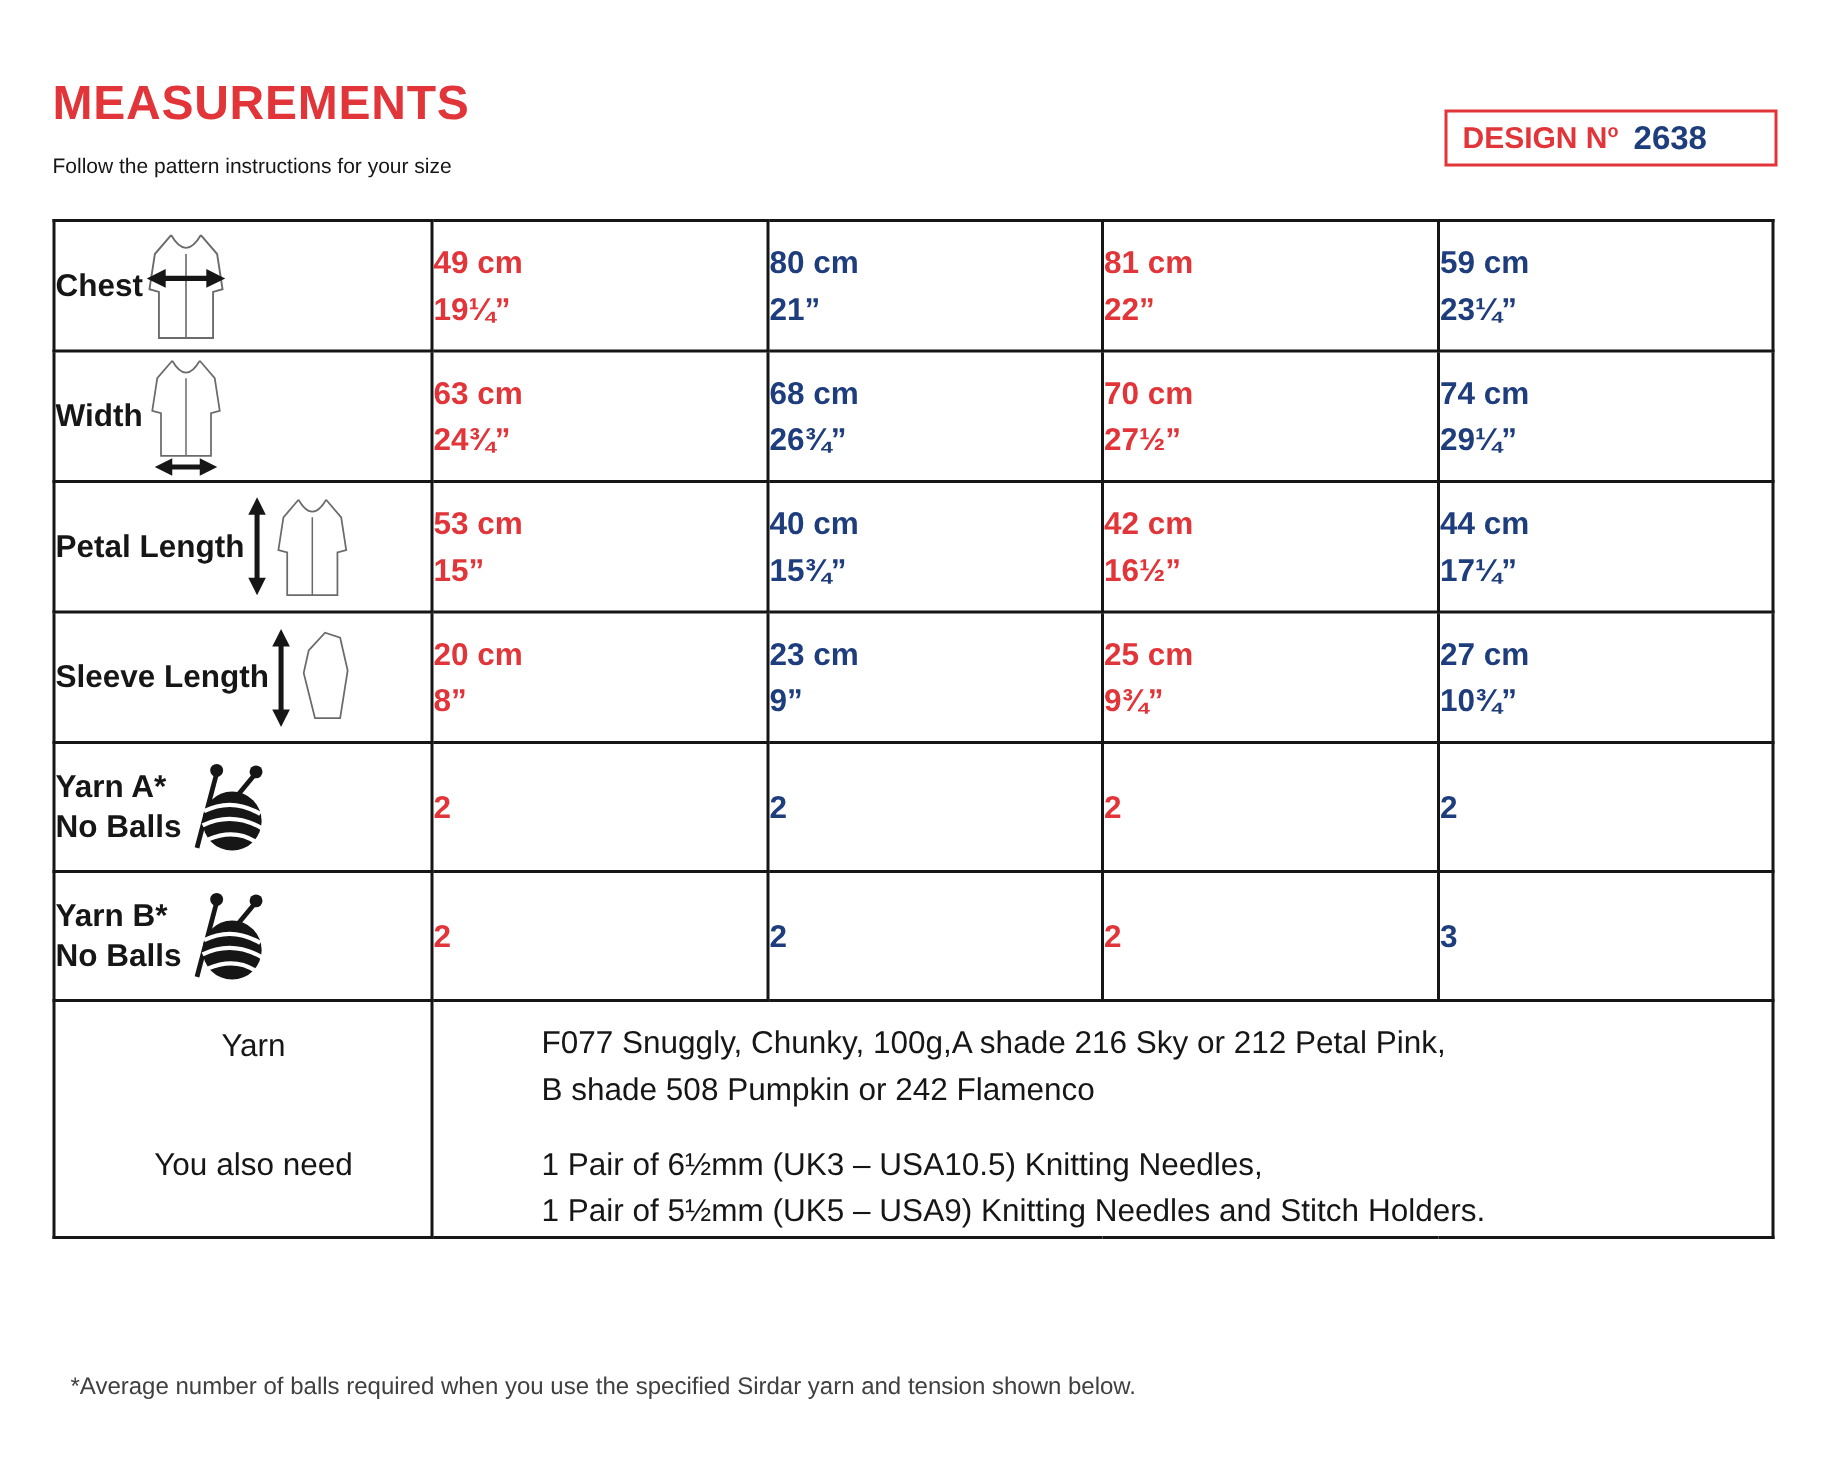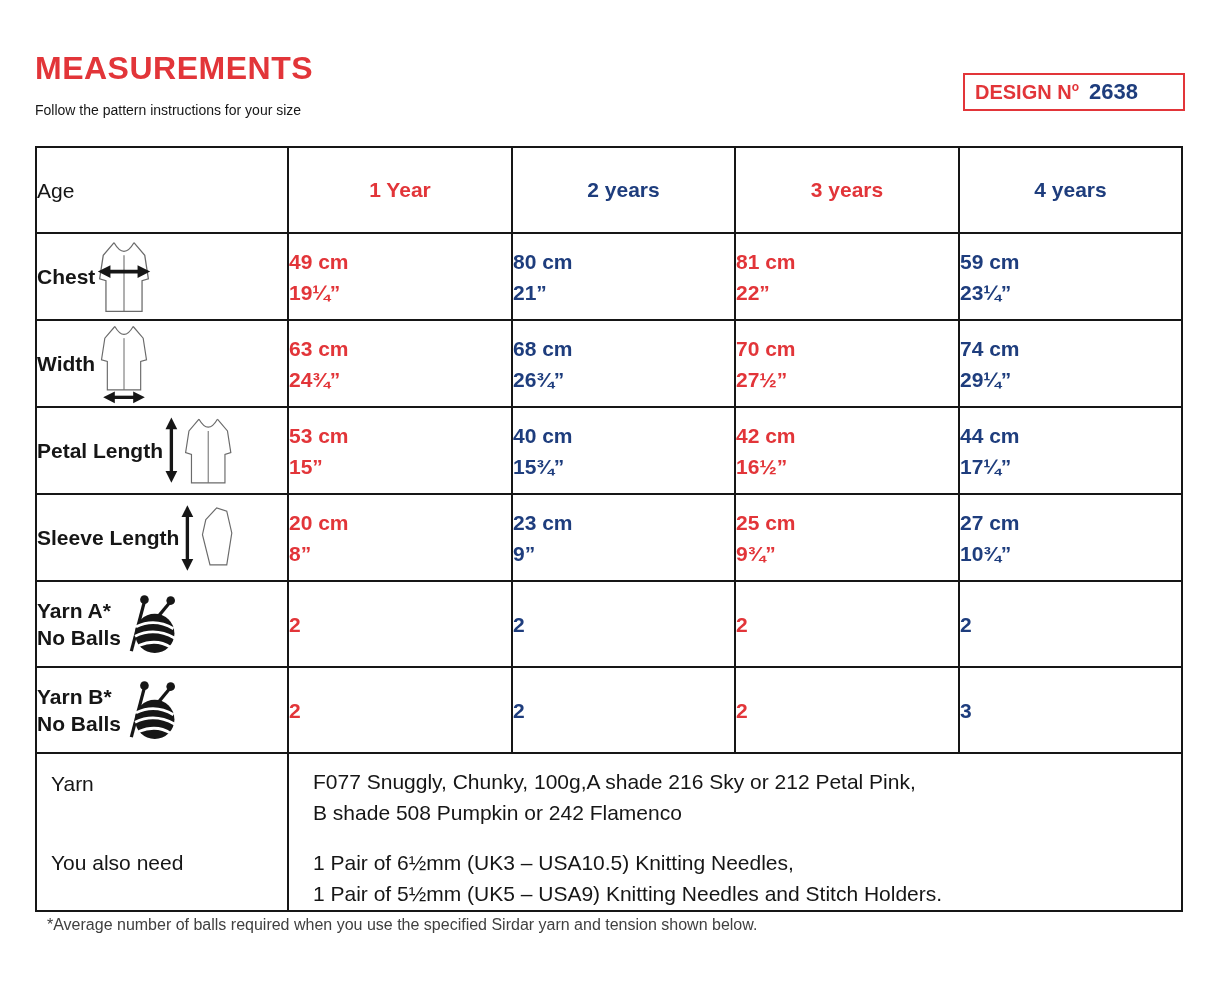--- a/index.html
+++ b/index.html
@@ -40,24 +40,24 @@
   tr.r-info{height:158px;}
   .label-cell{padding:0 16px 0 14px;}
   .label-flex{display:flex;align-items:center;justify-content:flex-start;font-weight:bold;}
   .row-label{font-size:21px;color:#161616;line-height:27px;}
   .val{text-align:left;font-weight:bold;line-height:31px;}
   .val span{display:block;}
   .red{color:#e23539;}
   .blue{color:#1e3d7d;}
   .size-head{text-align:center;font-weight:bold;}
   .icon{flex:0 0 auto;display:block;}
-  .info-label{display:flex;flex-direction:column;padding:16px 0 0 14px;height:100%;box-sizing:border-box;}
+  .info-label{display:flex;flex-direction:column;padding:16px 0 0 14px;height:100%;box-sizing:border-box;align-items:center;}
   .info-label .yarn-lbl{margin-bottom:52px;}
   .info-cell{vertical-align:top !important;padding:12px 0 0 24px !important;}
-  .info-line{font-size:21px;line-height:31px;color:#161616;}
+  .info-line{font-size:21px;line-height:31px;color:#161616;margin-left:48px;}
   .info-gap{height:19px;}
   .footnote{
     position:absolute;left:47px;top:916px;
     font-size:16px;color:#404040;
   }
 </style>
 </head>
 <body>
 
 <svg width="0" height="0" style="position:absolute">
@@ -87,27 +87,20 @@
 <table class="meas">
   <colgroup>
     <col style="width:252px">
       <col style="width:224px">
       <col style="width:223px">
       <col style="width:224px">
       <col style="width:223px">
   </colgroup>
 
   <tbody>
-      <tr class="r-header">
-    <td class="label-cell"><span class="row-label">Age</span></td>
-    <td class="size-head red">1 Year</td>
-    <td class="size-head blue">2 years</td>
-    <td class="size-head red">3 years</td>
-    <td class="size-head blue">4 years</td>
-  </tr>
 
   <tr class="r-meas">
     <td class="label-cell">
       <div class="label-flex">
         <span class="row-label">Chest</span>
         <svg class="icon" width="58" height="74" viewBox="0 0 64 82">
           <use href="#jacket"></use>
           <line x1="13" y1="35" x2="51" y2="35" stroke="#161616" stroke-width="4"></line>
           <polygon points="3,35 17,28 17,42" fill="#161616"></polygon>
           <polygon points="61,35 47,28 47,42" fill="#161616"></polygon>

